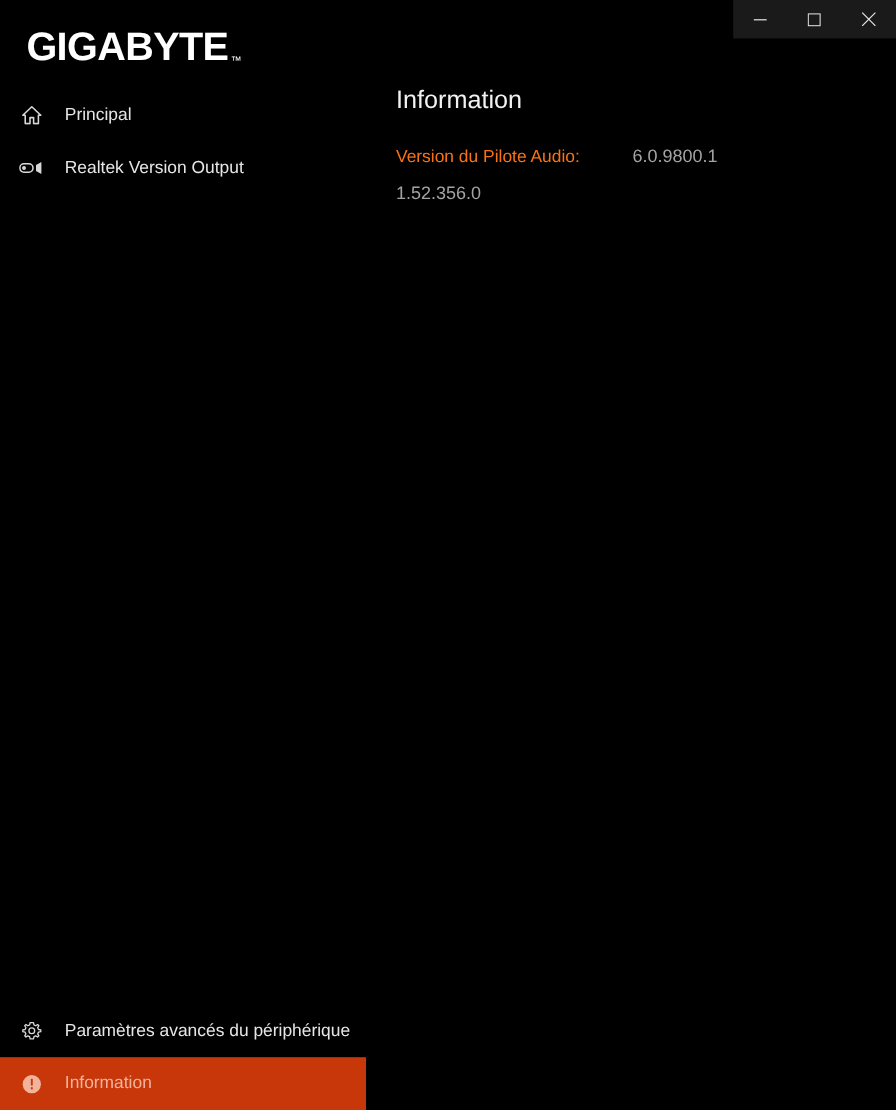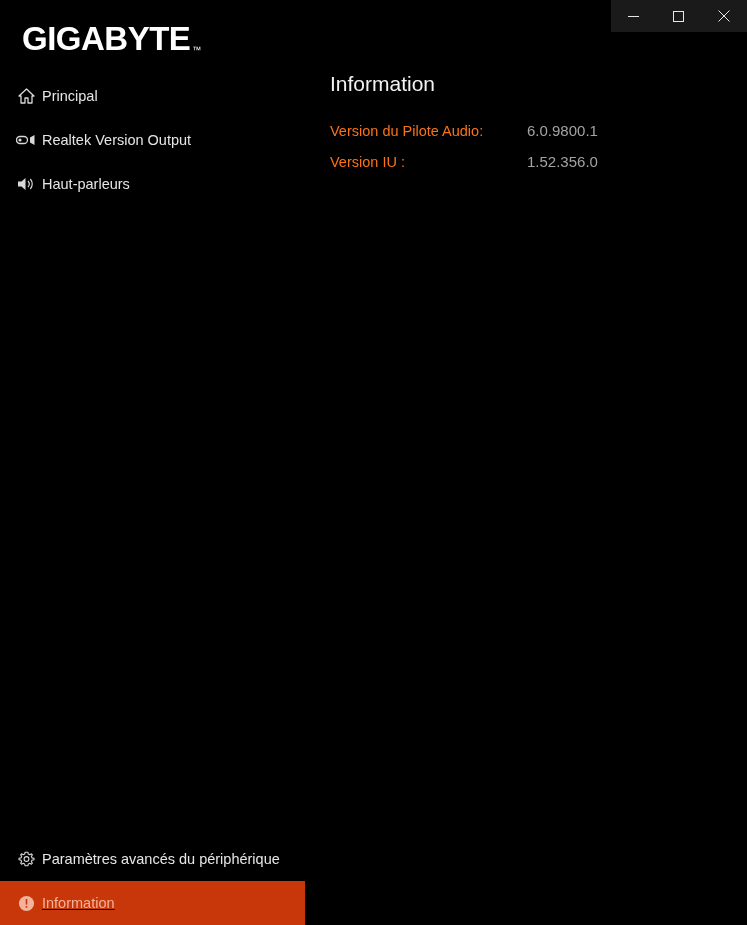--- a/index.html
+++ b/index.html
@@ -75,37 +75,36 @@
     font-size: 14.5px;
     cursor: default;
   }
   .nav-item .icon {
     width: 32px;
     display: flex;
     align-items: center;
     justify-content: center;
     flex: 0 0 32px;
   }
-  .nav-item .label { margin-left: 0; }
+  .nav-item .label { margin-left: 12px; }
 
   .section-title {
     color: #8a8a8a;
     font-size: 13.5px;
     padding-left: 10px;
     height: 30px;
     display: flex;
     align-items: center;
     margin-top: 12px;
   }
 
   .bottom-nav {
     position: absolute;
     left: 0; bottom: 0;
     width: 305px;
-    text-decoration: underline;
   }
   .nav-item.active {
     background: #c8370a;
     color: #f0a48a;
   }
   .nav-item.active .label { color: #f2b39d; }
 
   
   .content {
     position: absolute;
@@ -179,30 +178,20 @@
       <span class="icon">
         <svg width="20" height="14" viewBox="0 0 20 14">
           <rect x="0.5" y="3.5" width="11" height="7" rx="3.5" fill="none" stroke="#d8d8d8" stroke-width="1.3"></rect>
           <circle cx="4" cy="7" r="1.6" fill="#d8d8d8"></circle>
           <path d="M14 4.5 L18.5 2 L18.5 12 L14 9.5 Z" fill="#d8d8d8"></path>
         </svg>
       </span>
       <span class="label">Realtek Version Output</span>
     </div>
 
-    <div class="nav-item">
-      <span class="icon">
-        <svg width="18" height="16" viewBox="0 0 18 16">
-          <path d="M1 5.5 L4.5 5.5 L8.5 2 L8.5 14 L4.5 10.5 L1 10.5 Z" fill="#d8d8d8"></path>
-          <path d="M11 5 A4.5 4.5 0 0 1 11 11" fill="none" stroke="#d8d8d8" stroke-width="1.2"></path>
-          <path d="M13.3 3 A7.5 7.5 0 0 1 13.3 13" fill="none" stroke="#d8d8d8" stroke-width="1.2"></path>
-        </svg>
-      </span>
-      <span class="label">Haut-parleurs</span>
-    </div>
 
     <div class="bottom-nav">
       <div class="nav-item">
         <span class="icon">
           <svg width="17" height="17" viewBox="0 0 17 17">
             <path d="M8.5 1.2 L9.9 1.2 L10.3 3.1 L11.8 3.8 L13.4 2.8 L14.4 3.8 L13.4 5.4 L14.1 6.9 L16 7.3 L16 8.7 L14.1 9.1 L13.4 10.6 L14.4 12.2 L13.4 13.2 L11.8 12.2 L10.3 12.9 L9.9 14.8 L7.1 14.8 L6.7 12.9 L5.2 12.2 L3.6 13.2 L2.6 12.2 L3.6 10.6 L2.9 9.1 L1 8.7 L1 7.3 L2.9 6.9 L3.6 5.4 L2.6 3.8 L3.6 2.8 L5.2 3.8 L6.7 3.1 L7.1 1.2 Z" fill="none" stroke="#d8d8d8" stroke-width="1.1" stroke-linejoin="round"></path>
             <circle cx="8.5" cy="8" r="2.4" fill="none" stroke="#d8d8d8" stroke-width="1.1"></circle>
           </svg>
         </span>
         <span class="label">Paramètres avancés du périphérique</span>
@@ -222,18 +211,17 @@
 
   <div class="content">
     <h1>Information</h1>
 
     <div class="info-row">
       <div class="info-label">Version du Pilote Audio:</div>
       <div class="info-value">6.0.9800.1</div>
     </div>
 
     <div class="info-row">
-      <div class="info-label">Version IU :</div>
       <div class="info-value">1.52.356.0</div>
     </div>
   </div>
 
 </div>
 
 </body></html>

